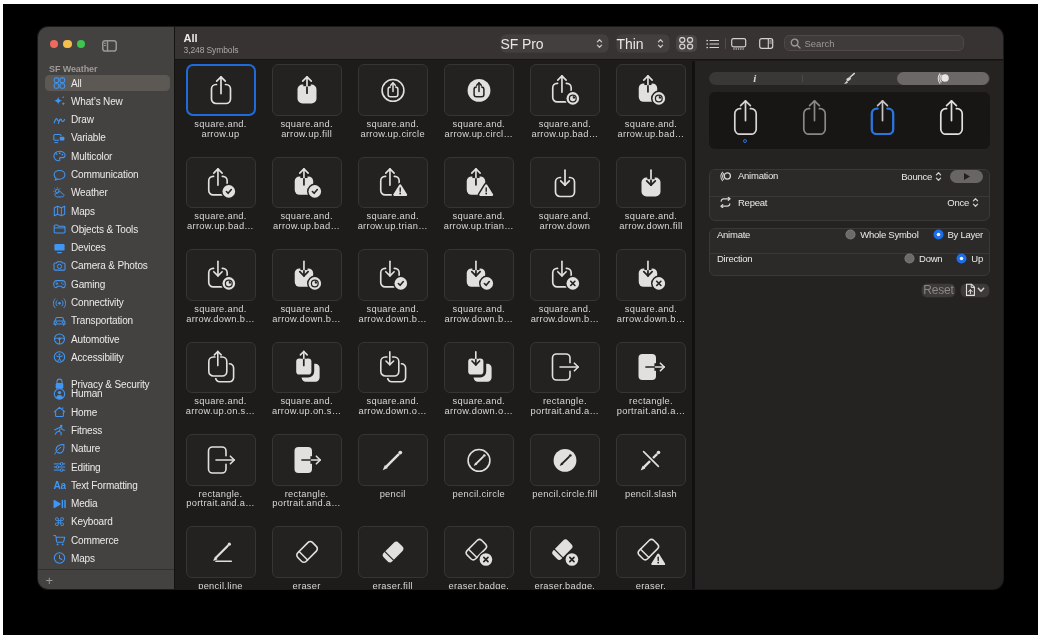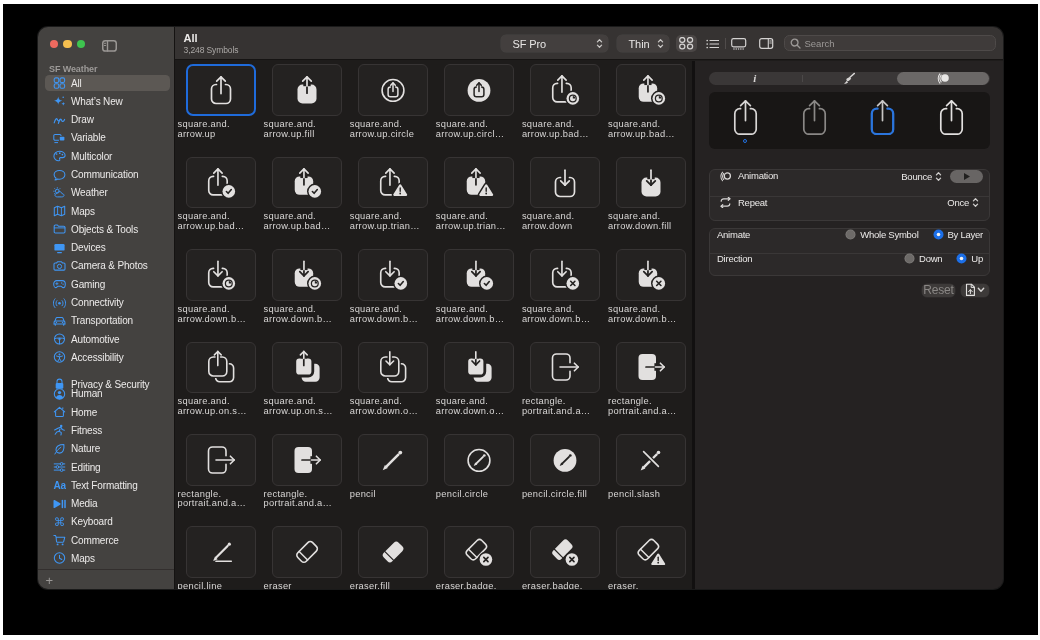--- a/index.html
+++ b/index.html
@@ -12,32 +12,32 @@
 .srow{position:absolute;left:7px;width:125px;height:16.3px;border-radius:4.5px;display:flex;align-items:center}
 .selrow{background:#5c5854}
 .sic{width:13px;margin-left:8px;display:flex;justify-content:center}
 .stx{margin-left:5.5px;font-size:10px;color:#eceae9;letter-spacing:-0.15px;white-space:nowrap}
 .sbdiv{position:absolute;left:0;width:136px;top:541.5px;height:1px;background:#332f2e}
 .plus{position:absolute;left:8px;top:545.5px;font-size:13px;color:#9b9896}
 .tbar{position:absolute;left:137px;top:0;right:0;height:33px;background:#363332;border-bottom:1px solid #161413}
 .ttl{position:absolute;left:9px;top:5px;font-size:11px;font-weight:700;color:#eceae9}
 .tsub{position:absolute;left:9px;top:18px;font-size:8.5px;color:#aba8a6;letter-spacing:-0.1px}
 .dd{position:absolute;top:8px;height:17px;background:#433f3e;border-radius:5px;display:flex;align-items:center;box-shadow:0 0 0 0.5px rgba(255,255,255,0.08)}
-.ddt{font-size:11px;color:#e8e6e5;margin-left:12px;flex:1;letter-spacing:-0.1px}
+.ddt{font-size:14px;color:#e8e6e5;margin-left:0;flex:1;letter-spacing:-0.1px}
 .ddc{margin-right:5px;display:flex}
 .tbtn{position:absolute;top:8px;height:17px;display:flex;align-items:center;justify-content:center}
 .tbsel{background:#4a4645;border-radius:5px}
 .tsep{position:absolute;top:11px;width:1px;height:11px;background:#504c4b}
 .search{position:absolute;top:8px;height:16px;background:#3f3b3a;border:1px solid #4e4a49;border-radius:5.5px;display:flex;align-items:center}
 .sicn{margin-left:5px;display:flex}
 .stext{margin-left:4px;font-size:9.5px;color:#9b9896}
 .grid{position:absolute;left:138px;top:33.5px;width:516px;bottom:0;background:#1e1c1b}
 .tile{position:absolute;width:70px;height:51.5px;background:#242221;border:1px solid #373434;border-radius:6px;display:flex;align-items:center;justify-content:center}
 .tile.sel{border:2.4px solid #1f6bdb;border-radius:7px}
-.lbl{position:absolute;width:86px;font-size:9.3px;line-height:9.8px;color:#d9d7d6;letter-spacing:0.3px}
+.lbl{position:absolute;width:86px;text-align:center;font-size:9.3px;line-height:9.8px;color:#d9d7d6;letter-spacing:0.3px}
 .vdiv{position:absolute;left:654.5px;top:33.5px;width:3px;bottom:0;background:#121010}
 .panel{position:absolute;left:657.5px;top:33.5px;right:0;bottom:0;background:#252222}
 .seg{position:absolute;left:14px;top:11.2px;width:281px;height:13.5px;background:#3a3737;border-radius:7px;display:flex}
 .seg1{flex:1;display:flex;align-items:center;justify-content:center;position:relative}
 .segdiv{position:absolute;right:0;top:3px;bottom:3px;width:1px;background:#4c4949}
 .segsel{position:absolute;left:187.5px;top:0.5px;width:92.5px;height:12.5px;background:#6b6867;border-radius:6.5px;display:flex;align-items:center;justify-content:center}
 .preview{position:absolute;left:14px;top:31.5px;width:281px;height:57px;background:#181615;border-radius:6px}
 .pvicon{position:absolute;top:7px}
 .pvdot{position:absolute;left:47.5px;top:78.5px;width:4.2px;height:4.2px;border-radius:50%;border:1.4px solid #2272e2}
 .gbox{position:absolute;left:14px;width:281px;background:#2c2929;border:1px solid #3b3838;border-radius:6px}
@@ -385,21 +385,21 @@
             <rect x="11.5" y="10.4" width="1.3" height="1.2" fill="#d4d2d1"></rect>
           </svg>
         </div>
         <div class="tbtn" style="left:582px;width:19px">
           <svg width="15" height="11" viewBox="0 0 15 11">
             <rect x="0.7" y="0.7" width="13" height="9.6" rx="2.0" fill="none" stroke="#d4d2d1" stroke-width="1.2"></rect>
             <path d="M9.3 1.0 L9.3 10.0" fill="none" stroke="#d4d2d1" stroke-width="1.1" stroke-linecap="round" stroke-linejoin="round"></path>
             <path d="M10.8 3.0 L12.4 3.0 M10.8 5.0 L12.4 5.0" fill="none" stroke="#d4d2d1" stroke-width="0.9" stroke-linecap="round" stroke-linejoin="round"></path>
           </svg>
         </div>
-        <div class="search" style="left:609px;width:212px">
+        <div class="search" style="left:609px;width:180px">
           <span class="sicn">
             <svg width="11" height="11" viewBox="0 0 11 11">
               <circle cx="4.6" cy="4.6" r="3.4" fill="none" stroke="#9b9896" stroke-width="1.3"></circle>
               <path d="M7.2 7.2 L10 10" fill="none" stroke="#9b9896" stroke-width="1.3" stroke-linecap="round" stroke-linejoin="round"></path>
             </svg>
           </span>
           <span class="stext">Search</span>
         </div>
       </div>
 <div class="grid"></div>

